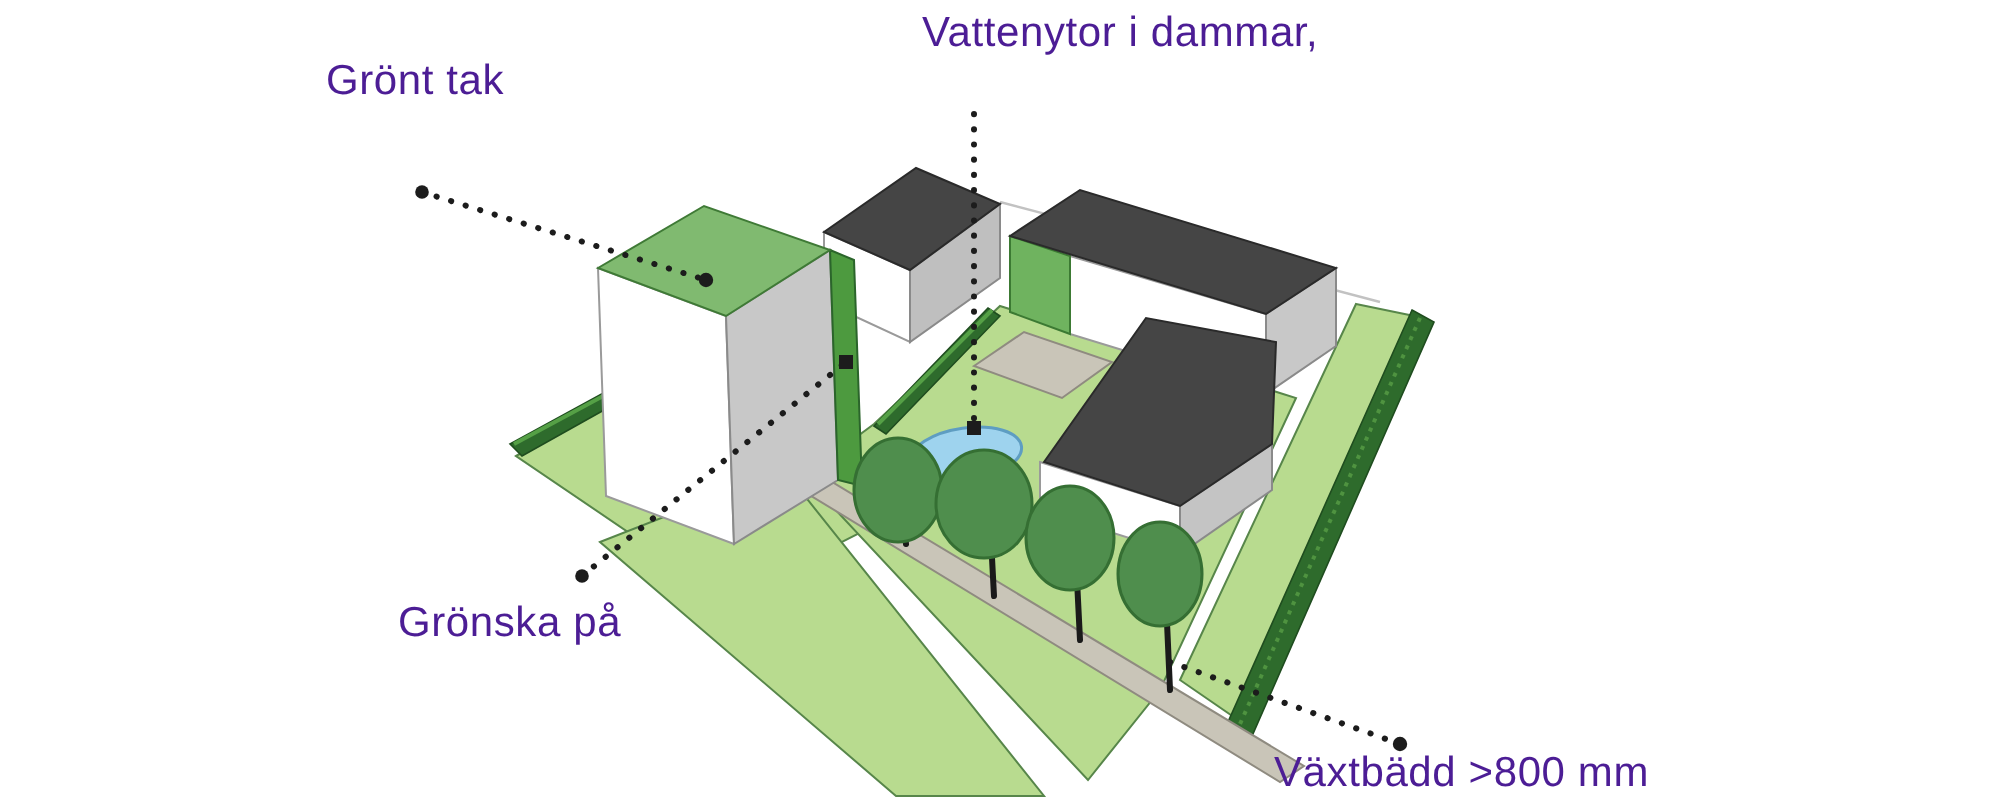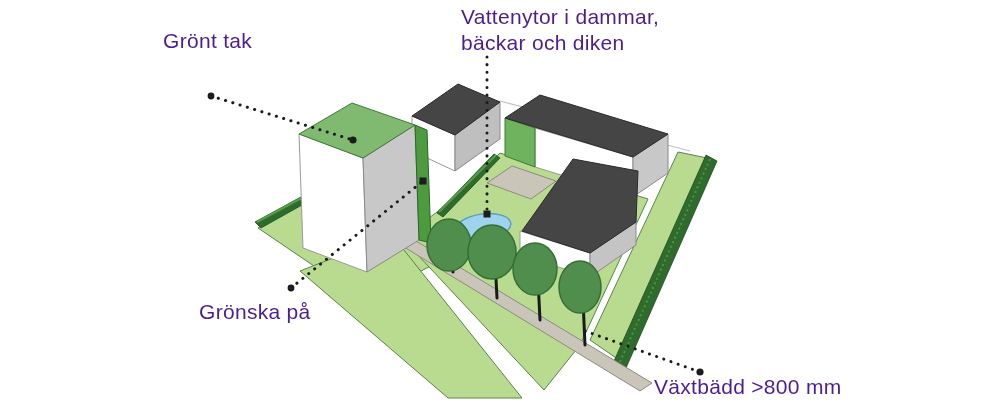--- a/index.html
+++ b/index.html
@@ -96,24 +96,23 @@
       </g>
     </g>
   </svg>
 
   <div class="callout" style="left:139px;top:28px;margin-left:24px;">
     <div>Grönt tak</div>
   </div>
 
   <div class="callout" style="left:461px;top:4px;">
     <div>Vattenytor i dammar,</div>
-    <div>bäckar och diken</div>
   </div>
 
   <div class="callout" style="left:199px;top:299px;text-align:right;">
     <div>Grönska på</div>
   </div>
 
-  <div class="callout" style="left:654px;top:374px;">
+  <div class="callout" style="left:637px;top:374px;">
     <div>Växtbädd &gt;800 mm</div>
   </div>
 
 </div>
 
 </body></html>

